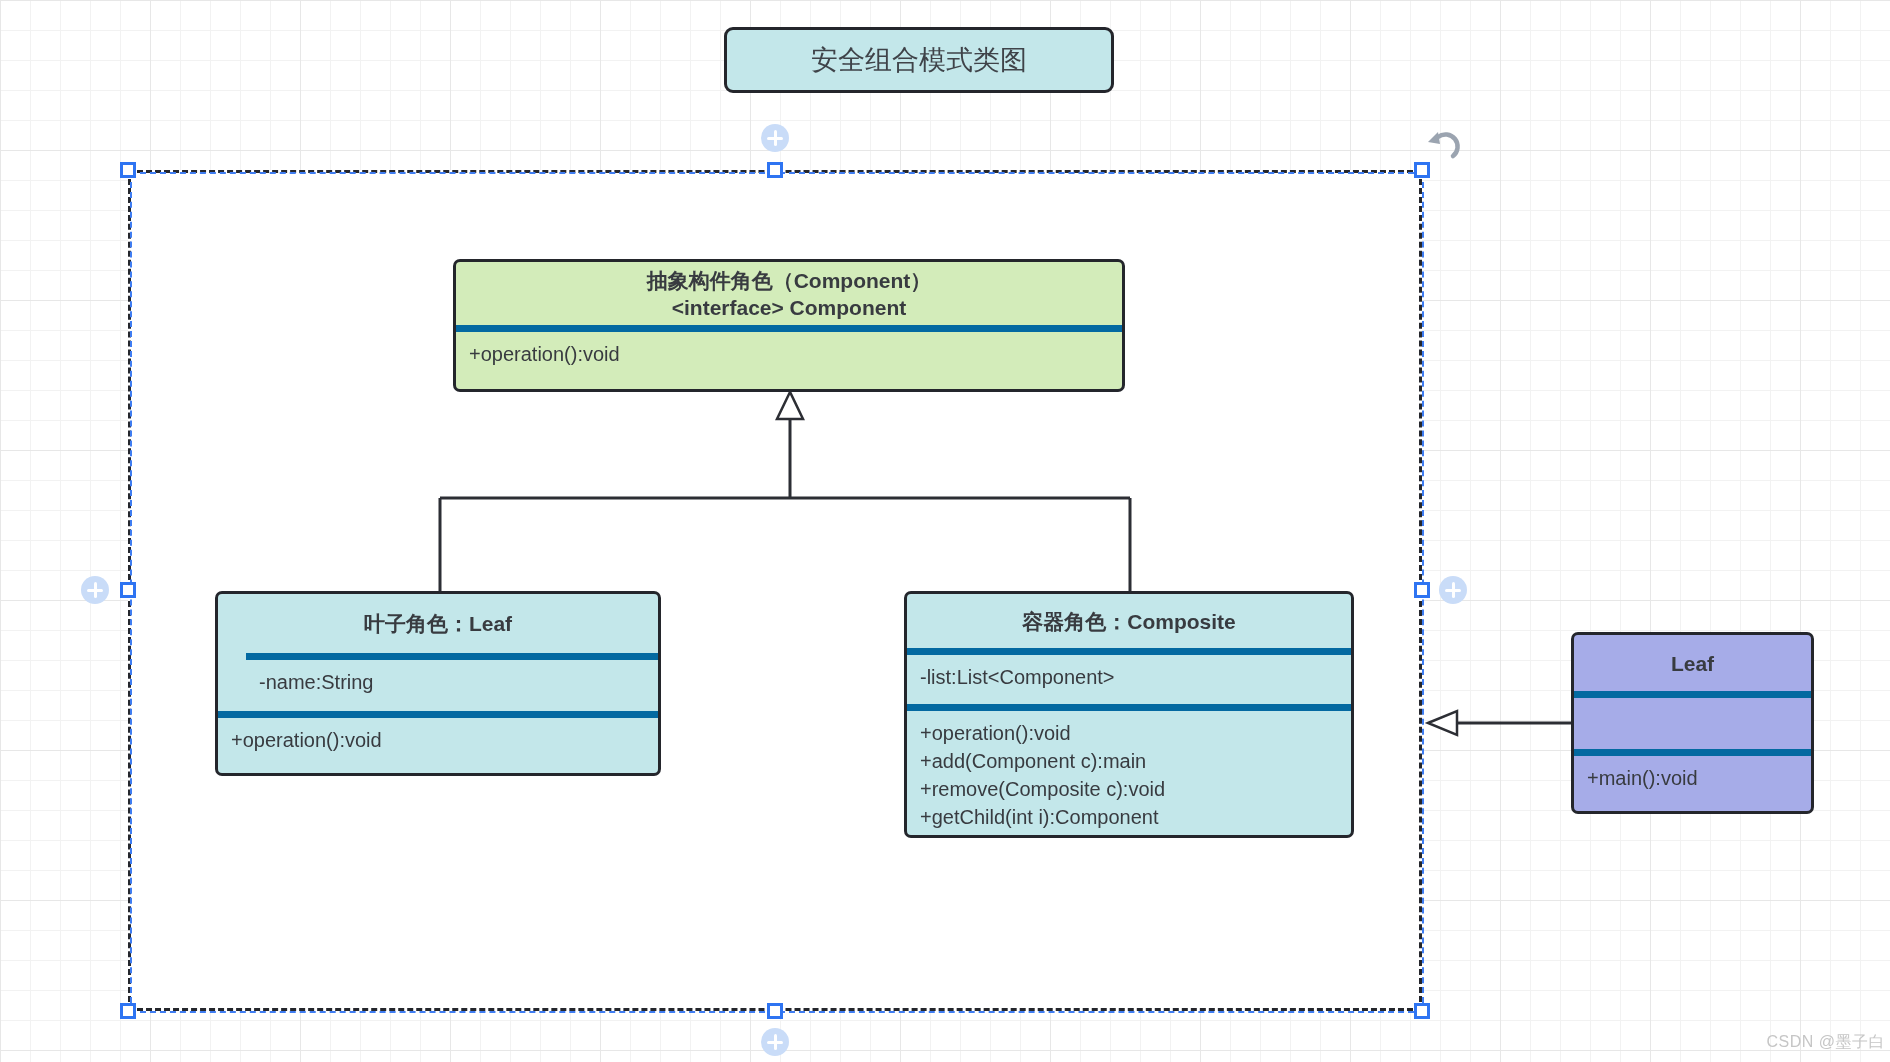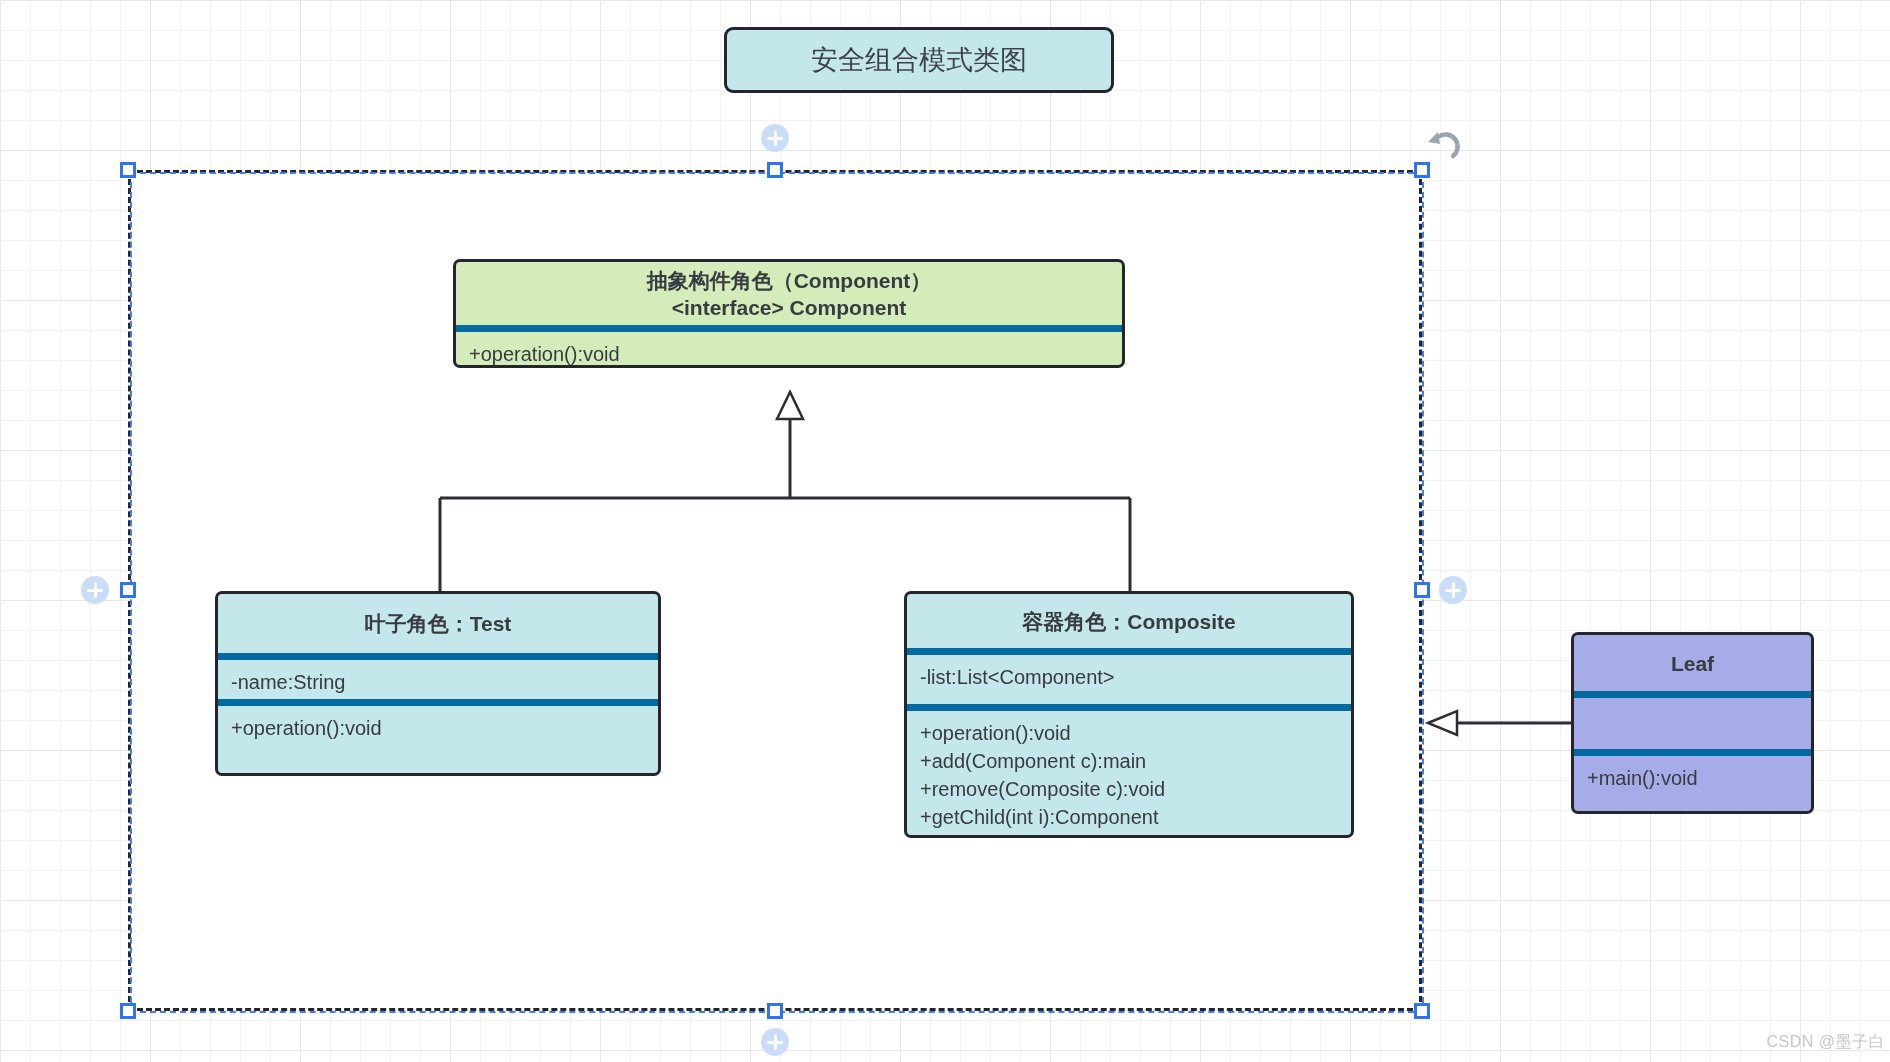--- a/index.html
+++ b/index.html
@@ -35,25 +35,25 @@
   }
   .uml-box .hdr {
     display:flex; flex-direction:column; align-items:center; justify-content:center;
     font-weight:bold; font-size:21px; line-height:27px; flex:0 0 auto;
   }
   .uml-box .sec {
     border-top:7px solid #0369a1; padding:8px 13px; font-size:20px; line-height:28px;
     flex:0 0 auto; text-align:left;
   }
   .uml-box .sec .line { display:block; }
-  .box-component { left:453px; top:259px; width:672px; height:109px; background:#d3ecba; }
+  .box-component { left:453px; top:259px; width:672px; height:133px; background:#d3ecba; }
   .box-component .hdr { height:63px; }
   .box-leaf { left:215px; top:591px; width:446px; height:185px; background:#c3e7ea; }
   .box-leaf .hdr { height:59px; }
-  .box-leaf .sec-attrs { height:46px; }
+  .box-leaf .sec-attrs { height:58px;margin-left:28px; }
   .box-composite { left:904px; top:591px; width:450px; height:247px; background:#c3e7ea; }
   .box-composite .hdr { height:54px; }
   .box-composite .sec-attrs { height:56px; }
   .box-test { left:1571px; top:632px; width:243px; height:182px; background:#a6ace8; z-index:4; }
   .box-test .hdr { height:56px; }
   .box-test .sec-empty { height:58px; padding:0; }
   .grow { flex:1 1 auto; }
 
   
   .title-box {
@@ -113,21 +113,21 @@
       <span>抽象构件角色（Component）</span>
       <span>&lt;interface&gt; Component</span>
     </div>
     <div class="sec grow">
       <span class="line">+operation():void</span>
     </div>
   </div>
 
   <div class="uml-box box-leaf">
     <div class="hdr">
-      <span>叶子角色：Test</span>
+      <span>叶子角色：Leaf</span>
     </div>
     <div class="sec sec-attrs">
       <span class="line">-name:String</span>
     </div>
     <div class="sec grow">
       <span class="line">+operation():void</span>
     </div>
   </div>
 
   <div class="uml-box box-composite">

